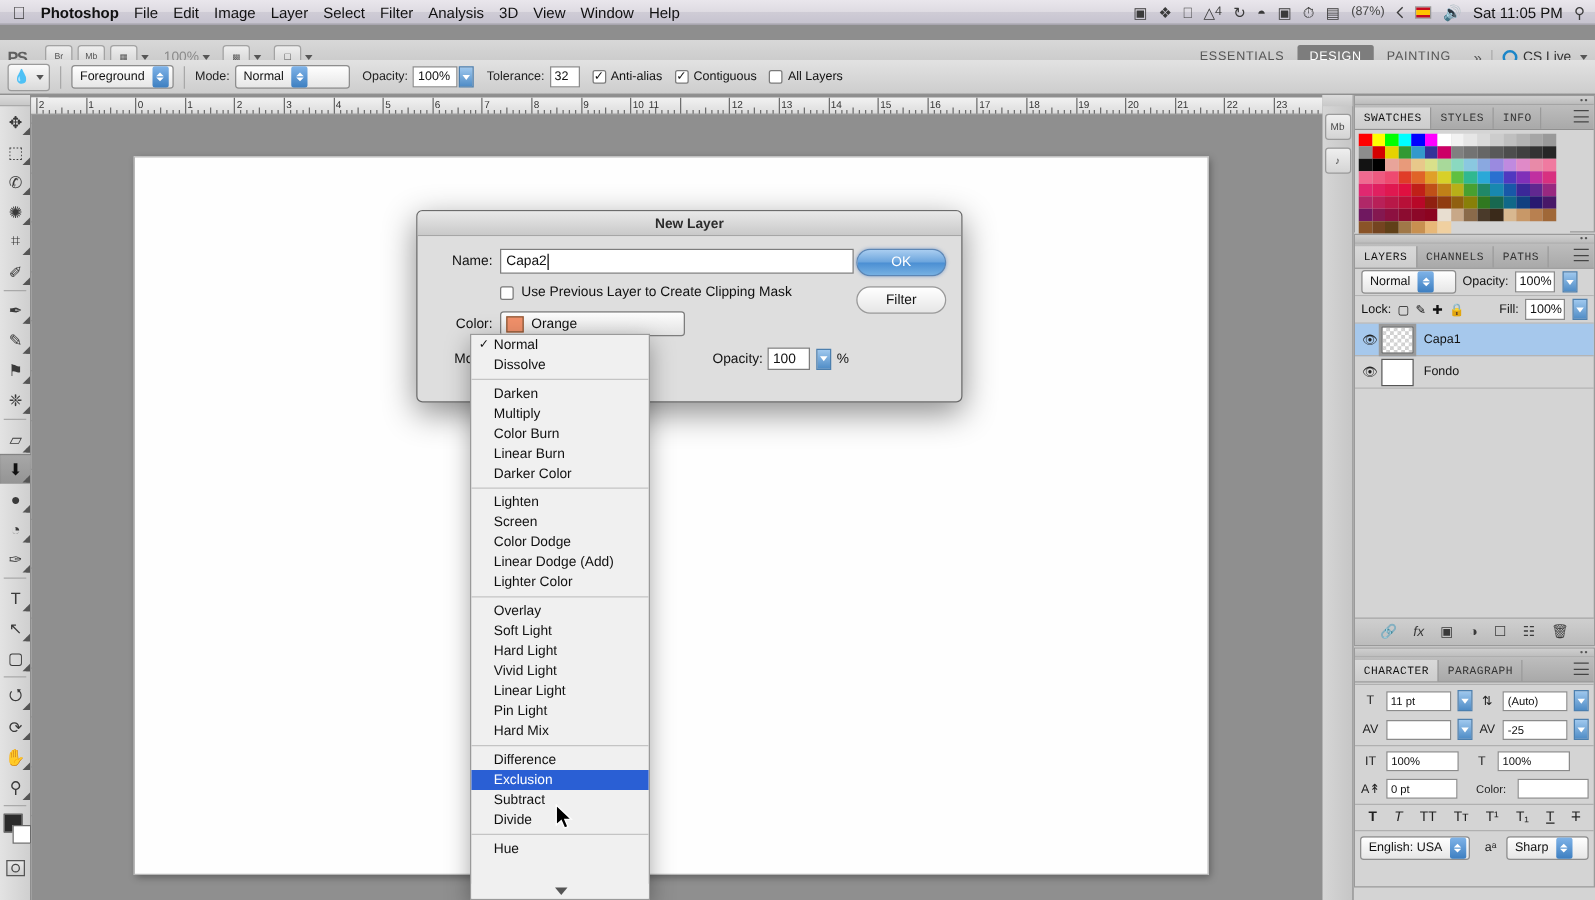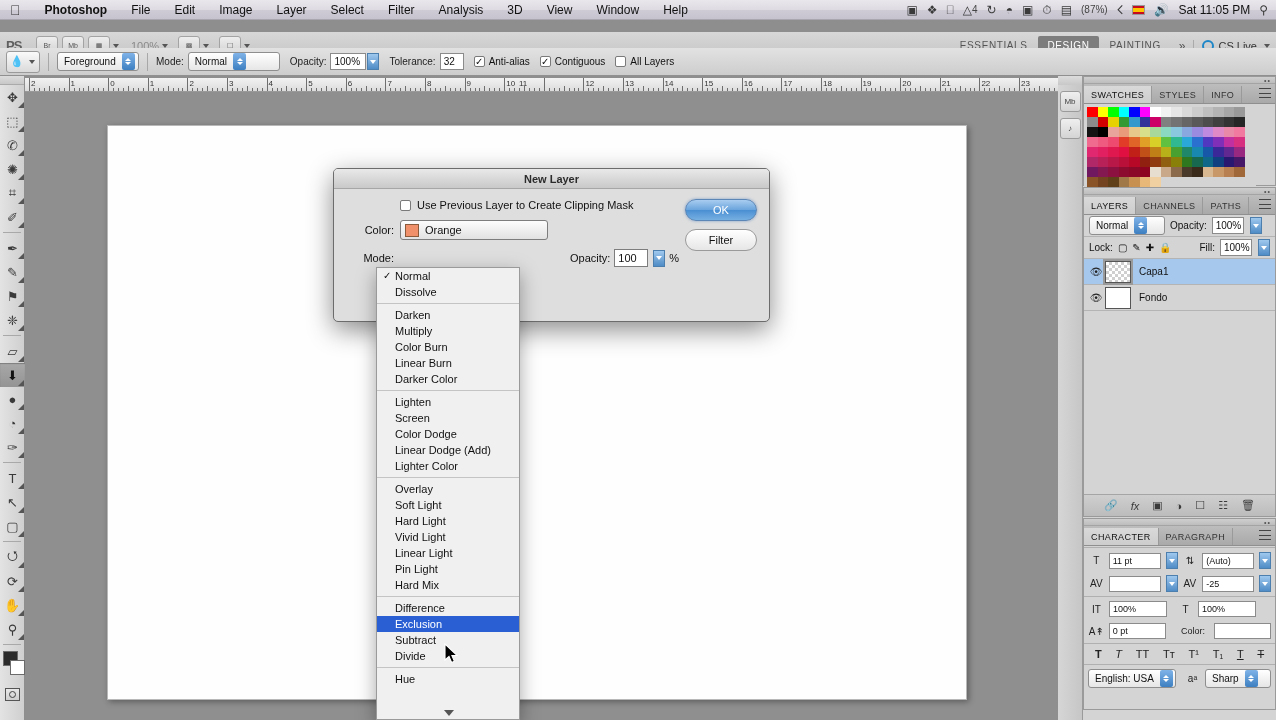--- a/index.html
+++ b/index.html
@@ -13,21 +13,21 @@
   #app { position:relative; width:1276px; height:720px; }
 
   
   .osbar {
     position:absolute; left:0; top:0; width:1276px; height:20px;
     background: linear-gradient(to bottom,#e9e6ec 0%, #dedbe2 50%, #cfccd6 51%, #c6c3cf 100%);
     border-bottom:1px solid #a9a6b0;
     display:flex; align-items:center;
   }
   .osbar .apple { margin-left:10px; font-size:14px; color:#333; line-height:1; }
-  .osbar .mi { margin-left:24px; color:#111; font-size:12px; white-space:nowrap; }
+  .osbar .mi { margin-left:12px; color:#111; font-size:12px; white-space:nowrap; }
   .osbar .mi.bold { font-weight:bold; }
   .osbar .right { margin-left:auto; display:flex; align-items:center; padding-right:8px; gap:9px; }
   .osbar .right .si { font-size:12px; color:#3a3a3a; line-height:1; display:flex; align-items:center; }
   .osbar .right .clock { font-size:12px; color:#111; }
   .osbar .right .pct { font-size:10px; color:#444; }
   .flagico { width:13px; height:10px; display:inline-block; position:relative; border:1px solid #999; }
   .flagico i { position:absolute; left:0; right:0; display:block; }
   .flagico i:nth-child(1){ top:0; height:25%; background:#c60b1e; }
   .flagico i:nth-child(2){ top:25%; height:50%; background:#ffc400; }
   .flagico i:nth-child(3){ top:75%; height:25%; background:#c60b1e; }
@@ -129,21 +129,21 @@
   .dockstrip { position:absolute; left:1058px; top:76px; width:25px; height:644px;
                background:linear-gradient(to right,#d6d6d6,#c6c6c6); border-right:1px solid #9a9a9a;}
   .dockstrip .grip { height:9px; background:linear-gradient(to bottom,#dcdcdc,#c8c8c8);}
   .dicon { width:21px;height:21px;margin:6px auto 0 auto; border:1px solid #9b9b9b;border-radius:3px;
            background:linear-gradient(to bottom,#efefef,#d4d4d4); display:flex;align-items:center;justify-content:center;
            font-size:8px;color:#444;}
   .rightpanels { position:absolute; left:1083px; top:76px; width:193px; height:644px; background:#d4d4d4; }
 
   .panel { background:#d4d4d4; border:1px solid #9a9a9a; }
   .panel-tabs { display:flex; align-items:flex-end; height:20px;
-                background:linear-gradient(to bottom,#bdbdbd,#a9a9a9); border-bottom:1px solid #8f8f8f; position:relative;}
+                background:linear-gradient(to bottom,#bdbdbd,#a9a9a9); border-bottom:1px solid #8f8f8f; position:relative;font-family:Liberation Mono, monospace;}
   .ptab { font-size:9px; letter-spacing:0.4px; color:#333; padding:4px 7px 3px 7px; border-right:1px solid #9a9a9a;}
   .ptab.active { background:linear-gradient(to bottom,#d9d9d9,#cdcdcd); color:#111; }
   .pmenu { position:absolute; right:4px; top:4px; width:12px;height:10px; display:flex;flex-direction:column;
            justify-content:space-between;}
   .pmenu i { display:block; height:1px; background:#444; }
   .pgrip { height:7px; background:linear-gradient(to bottom,#cfcfcf,#bdbdbd); border-bottom:1px solid #a4a4a4;
            display:flex; align-items:center; justify-content:flex-end; padding-right:4px; }
   .pgrip .dd { font-size:7px; color:#555; letter-spacing:1px;}
 
   
@@ -1016,20 +1016,27 @@
             </span>
         </span>
       </div>
     </div>
   </div>
 
   <div class="dialog">
     <div class="dlg-title">New Layer</div>
     <div class="dlg-body">
       <div class="drow">
+        <span class="dlabel">Name:</span>
+        <span class="dinput">
+          <span>Capa2</span>
+            <span class="caretbar"></span>
+        </span>
+      </div>
+      <div class="drow">
         <span style="width:54px;"></span>
         <span class="cbox"></span>
         <span style="margin-left:6px;font-size:11px;color:#111;">Use Previous Layer to Create Clipping Mask</span>
       </div>
       <div class="drow">
         <span class="dlabel">Color:</span>
         <span class="dpopup">
           <span class="swatchchip"></span>
           <span>Orange</span>
           <span class="stepper"><i class="up"></i><i class="dn"></i></span>

